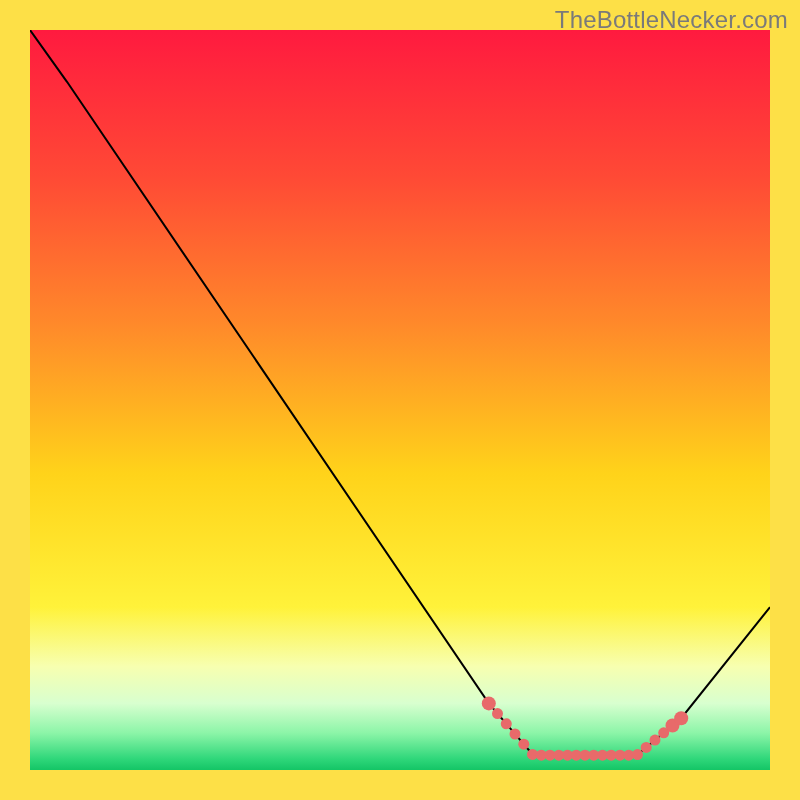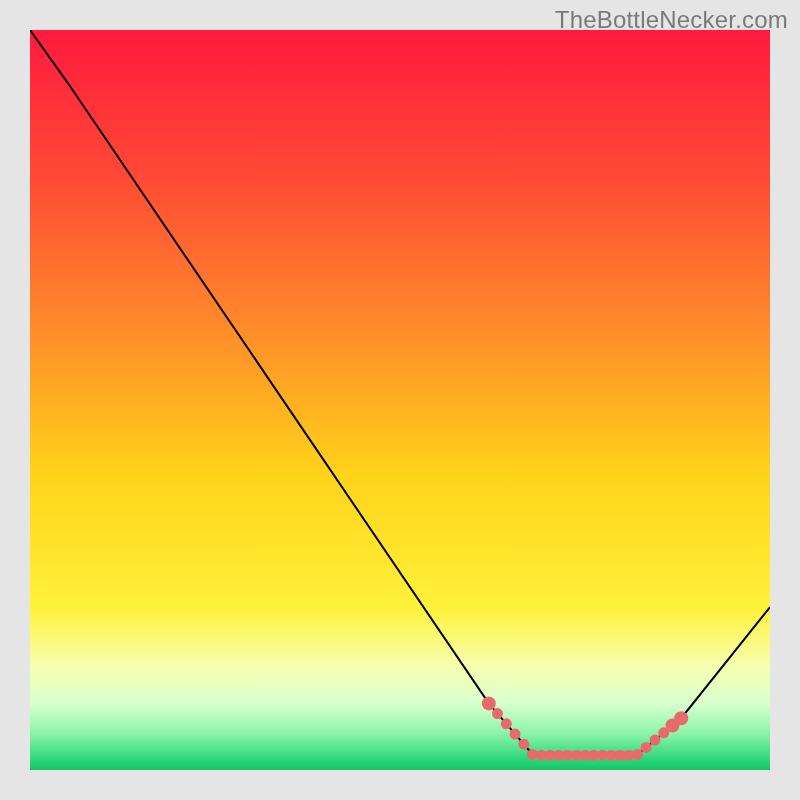--- a/index.html
+++ b/index.html
@@ -8,21 +8,21 @@
     width: 800px;
     height: 800px;
     background: #000;
     overflow: hidden;
     font-family: Arial, Helvetica, sans-serif;
   }
   .stage {
     position: relative;
     width: 800px;
     height: 800px;
-    background: #e5e5e5;
+    background: #fde047;
   }
   .attribution {
     position: absolute;
     top: 6px;
     right: 12px;
     color: #7a7a7a;
     font-size: 24px;
     font-weight: 500;
     letter-spacing: 0.2px;
     z-index: 10;

